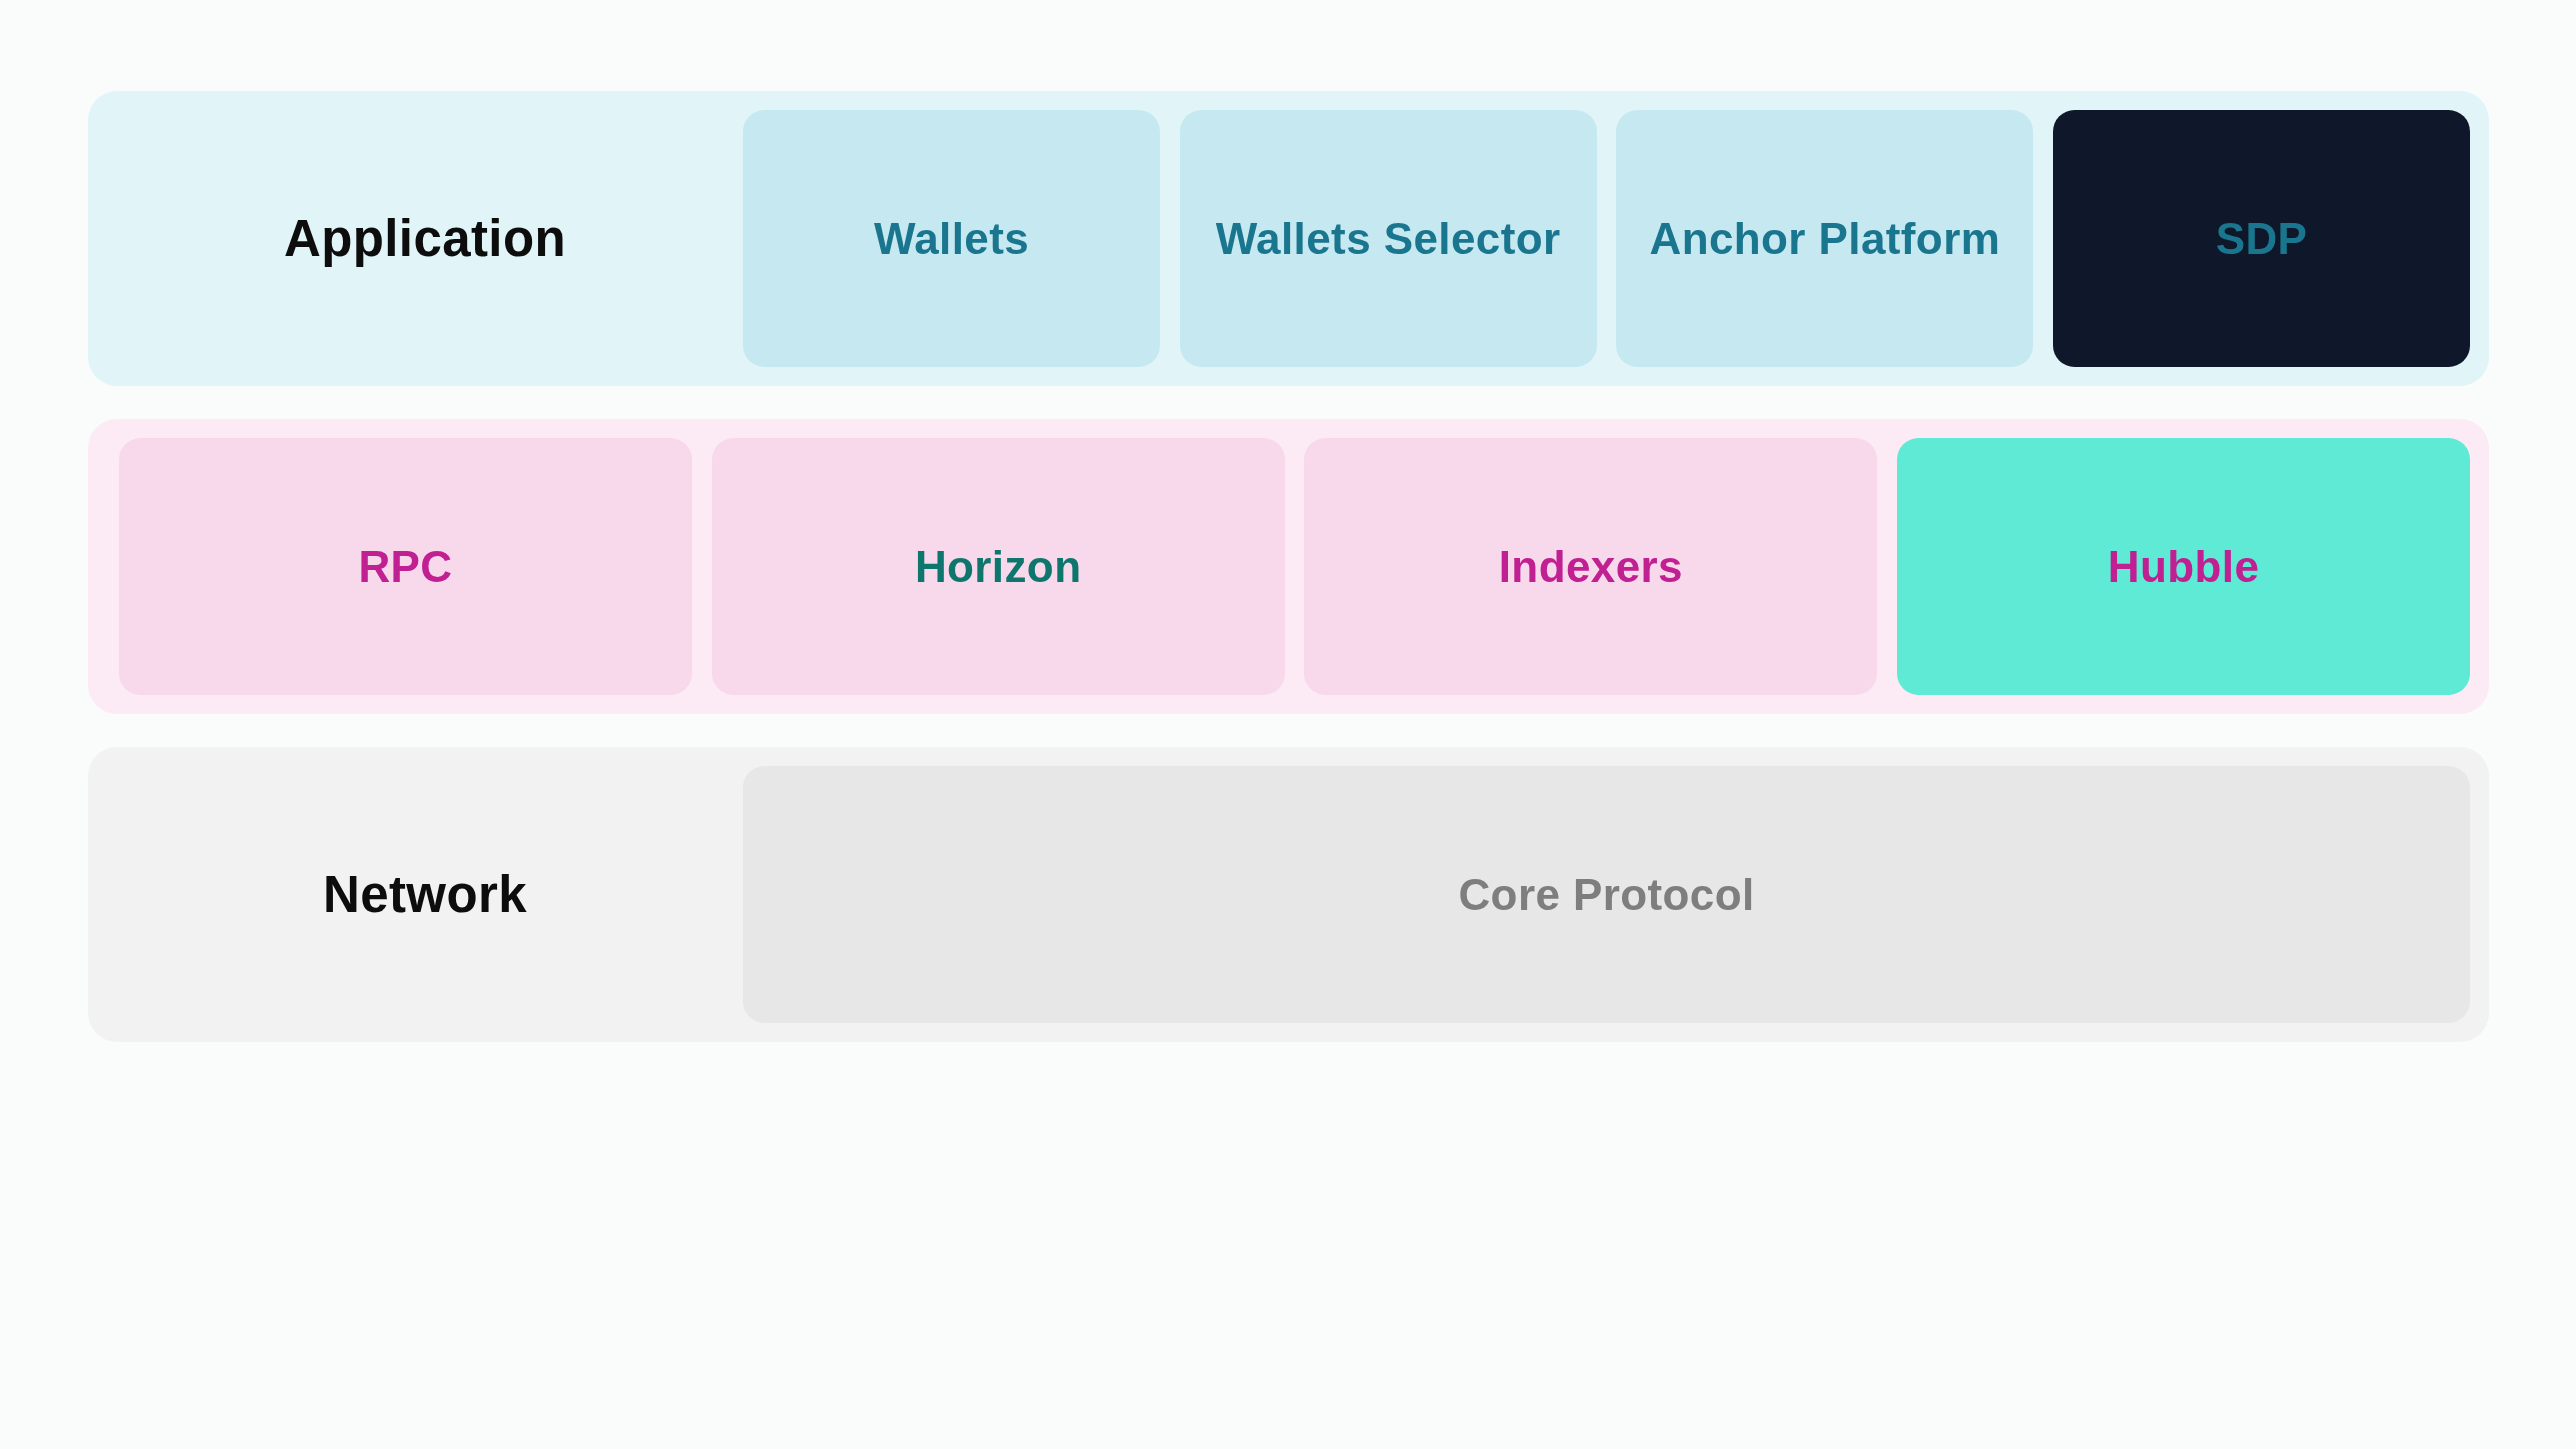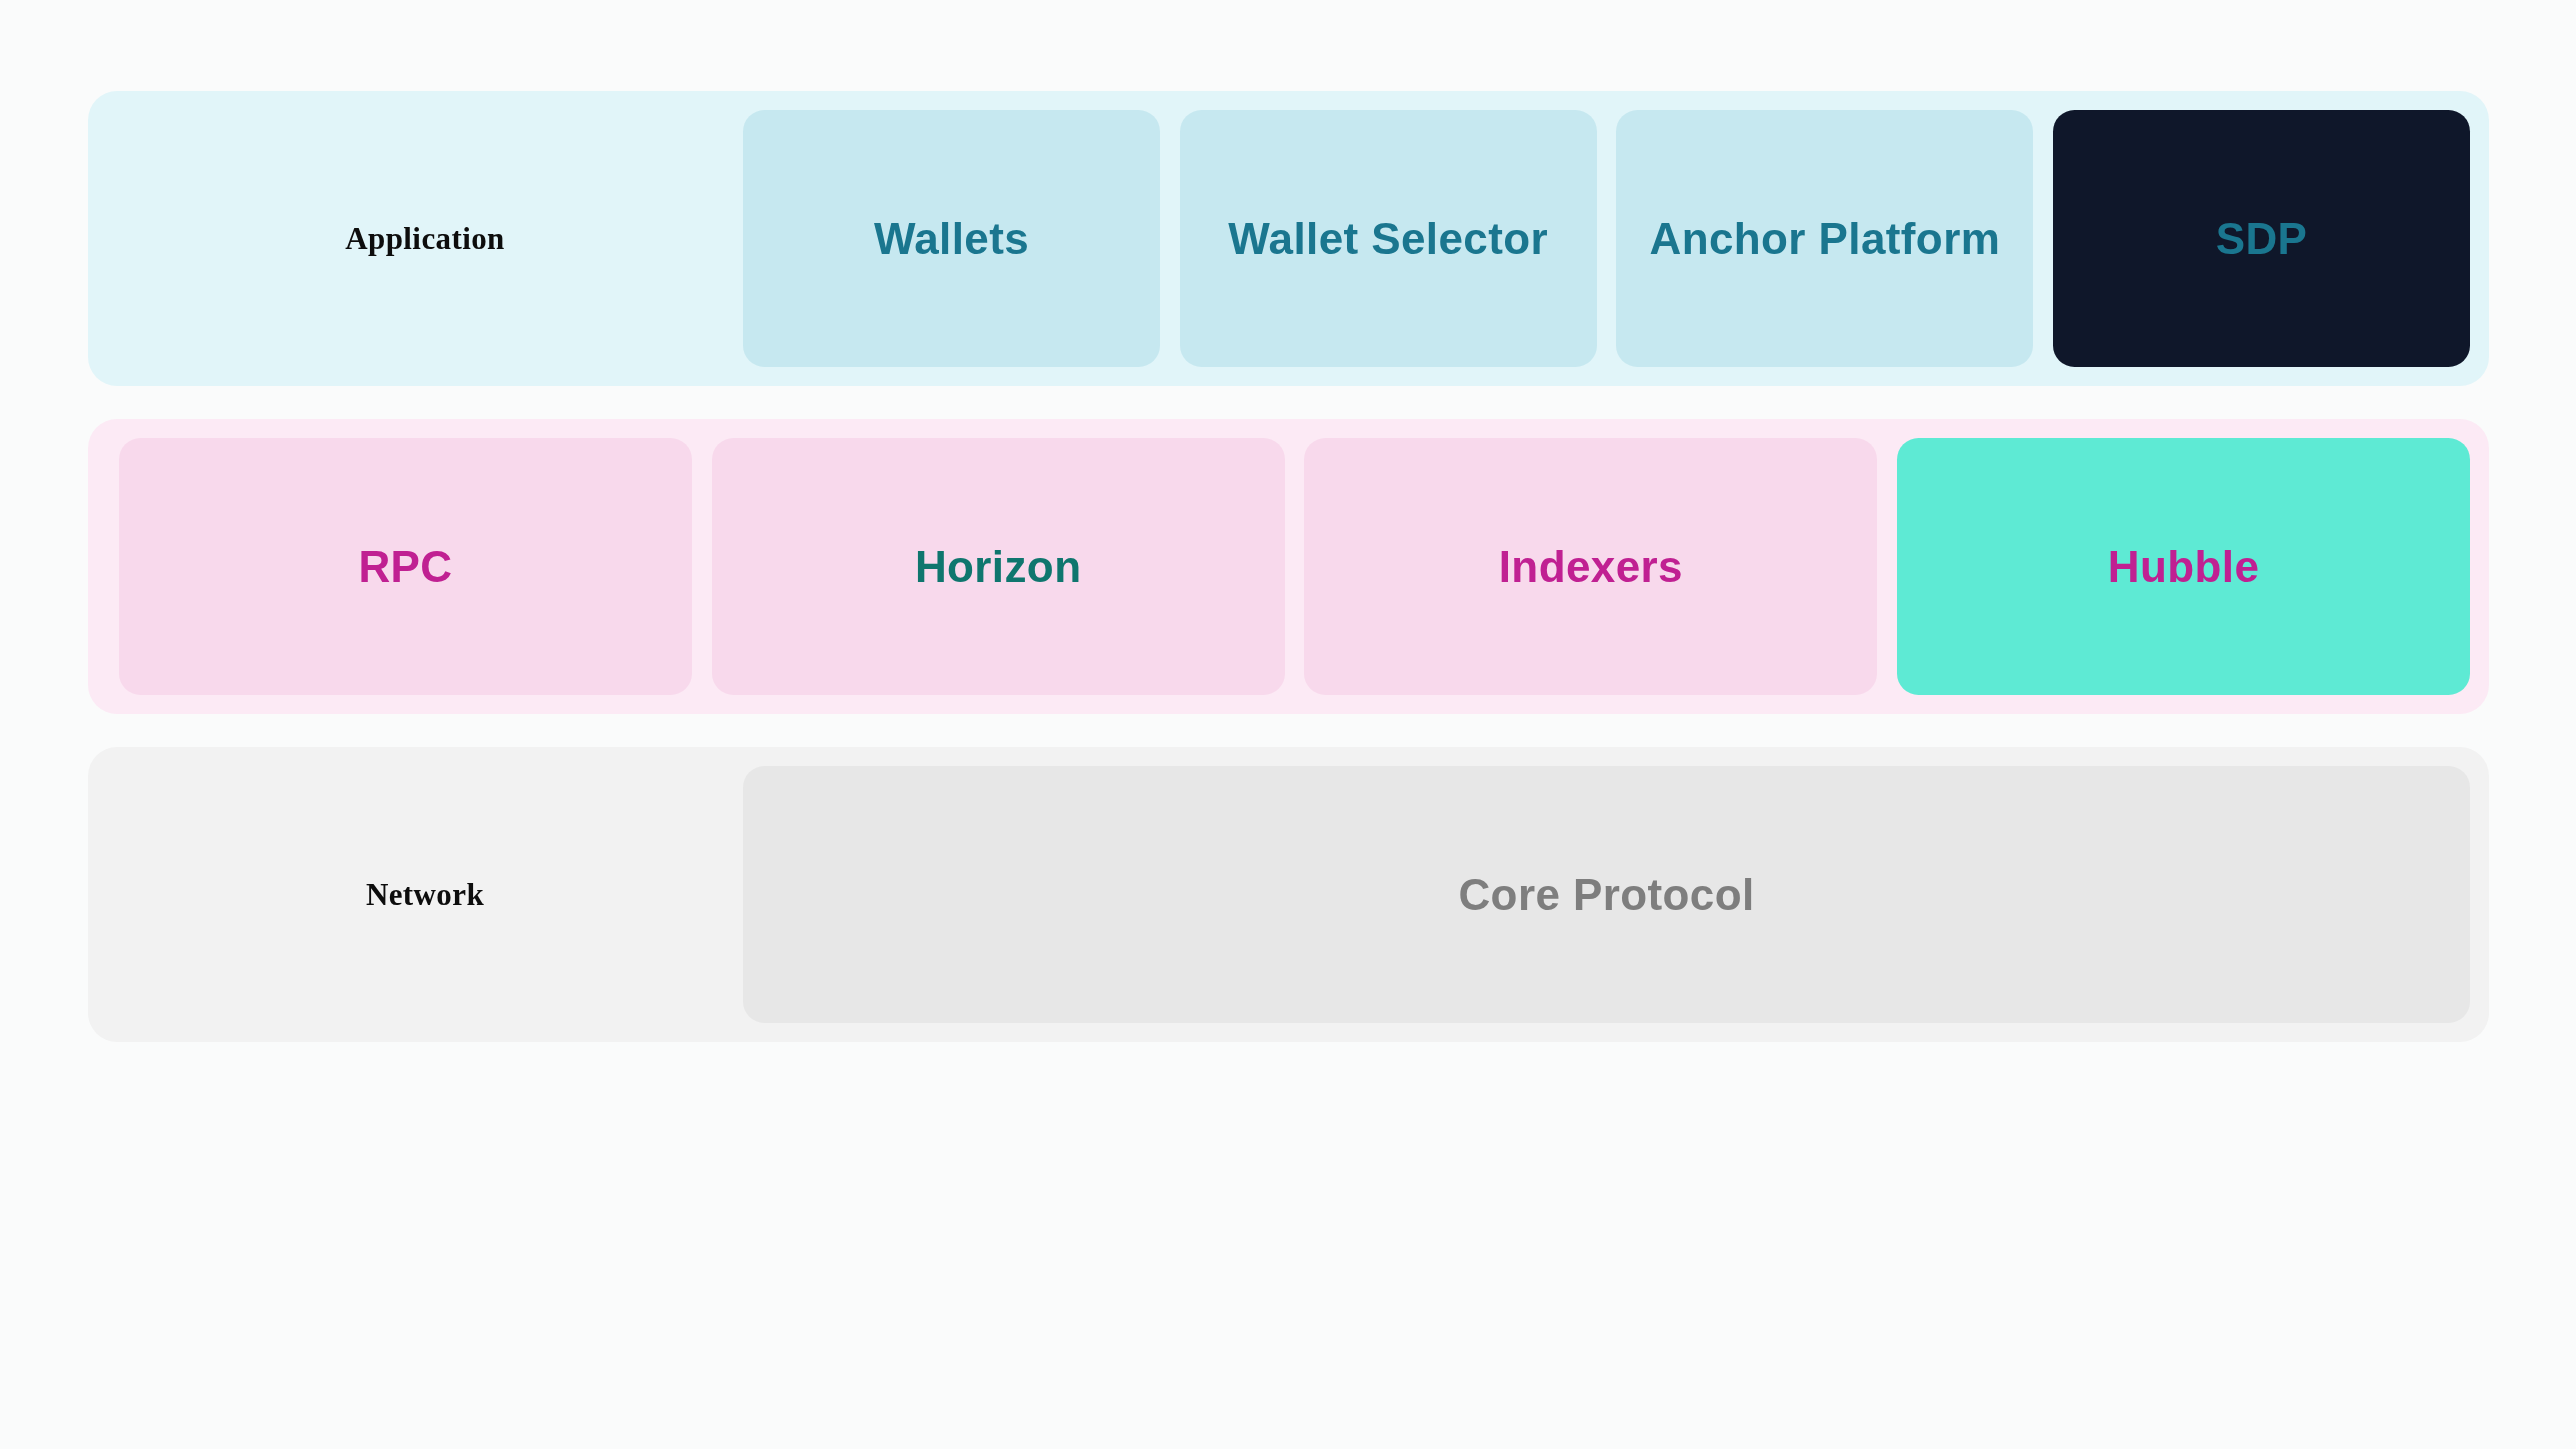--- a/index.html
+++ b/index.html
@@ -27,24 +27,23 @@
     display: flex;
     align-items: stretch;
     margin-bottom: 33px;
   }
   .band-label {
     width: 636px;
     flex: 0 0 636px;
     display: flex;
     align-items: center;
     justify-content: center;
-    font-size: 31px;
+    font-size: 51px;
     font-weight: 700;
     letter-spacing: 0.4px;
-    font-family: Liberation Serif, serif;
   }
   .cards {
     flex: 1;
     display: flex;
     gap: 19.7px;
   }
   .card {
     flex: 1;
     border-radius: 21.5px;
     display: flex;
@@ -58,21 +57,21 @@
 </style>
 </head>
 <body style="background: rgb(250, 251, 251);">
 
 <div class="diagram">
 
   <section class="band" style="background: rgb(225, 245, 249);">
     <div class="band-label" style="color: rgb(13, 13, 13);">Application</div>
     <div class="cards">
       <div class="card" style="background: rgb(198, 232, 240); color: rgb(26, 118, 143);">Wallets</div>
-      <div class="card" style="background: rgb(198, 232, 240); color: rgb(26, 118, 143);">Wallet Selector</div>
+      <div class="card" style="background: rgb(198, 232, 240); color: rgb(26, 118, 143);">Wallets Selector</div>
       <div class="card" style="background: rgb(198, 232, 240); color: rgb(26, 118, 143);">Anchor Platform</div>
       <div class="card" style="background: #0f172a; color: rgb(26, 118, 143);">SDP</div>
     </div>
   </section>
 
 
   <section class="band" style="background: rgb(252, 234, 245);">
     <div class="cards">
       <div class="card" style="background: rgb(248, 217, 236); color: rgb(192, 32, 146); margin-left: 12px;">RPC</div>
       <div class="card" style="background: rgb(248, 217, 236); color: #0f766e;">Horizon</div>

